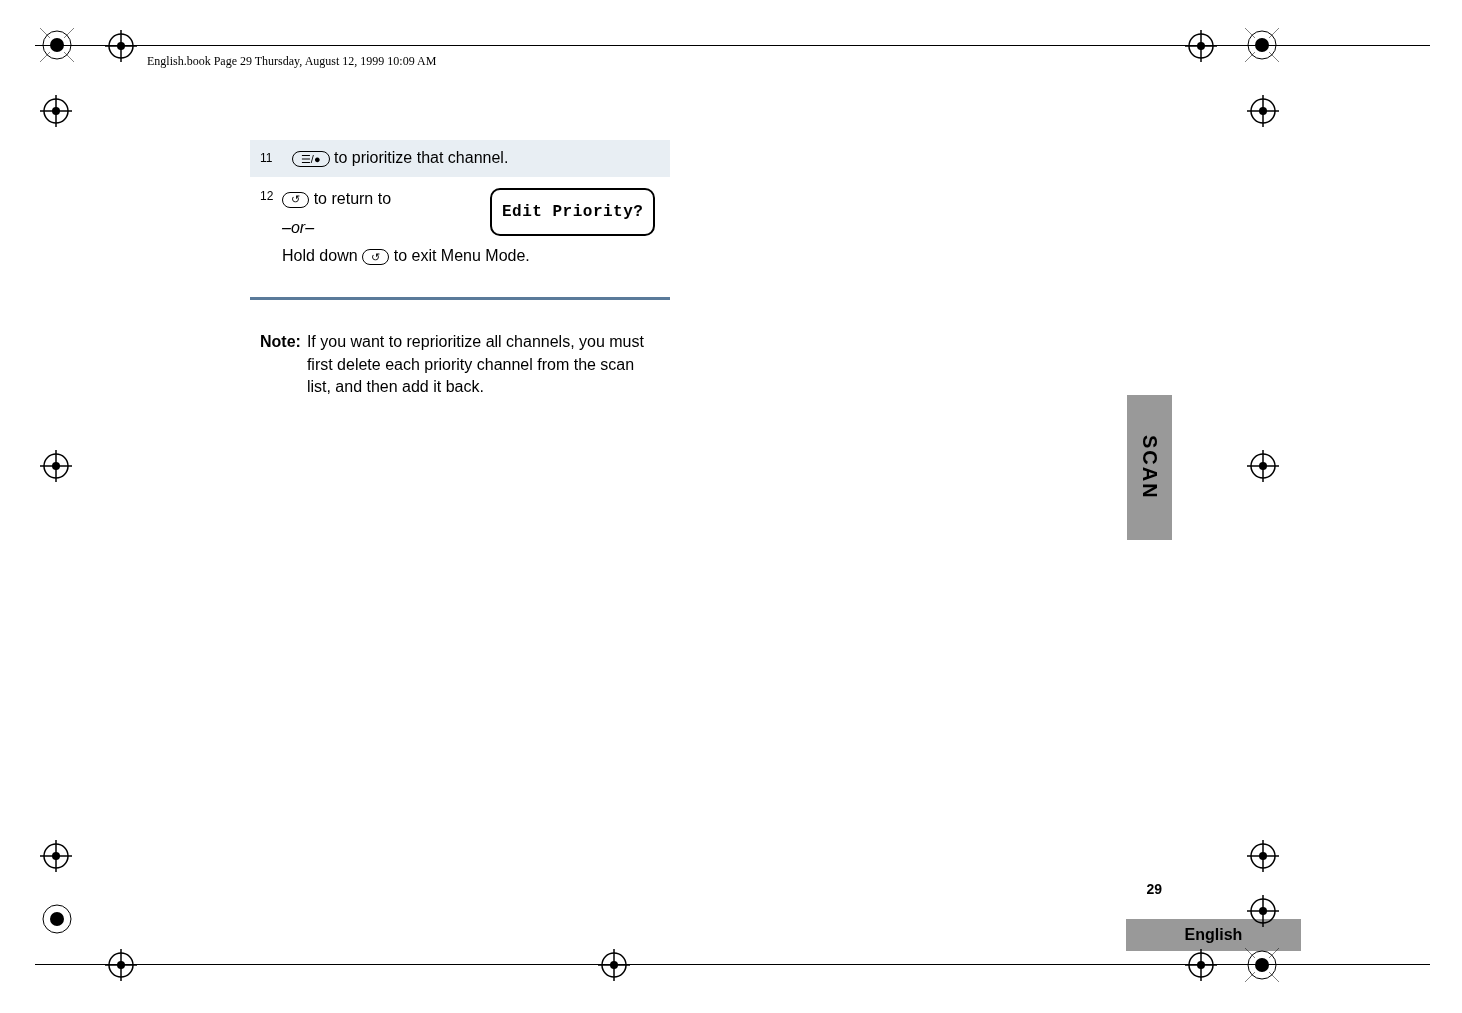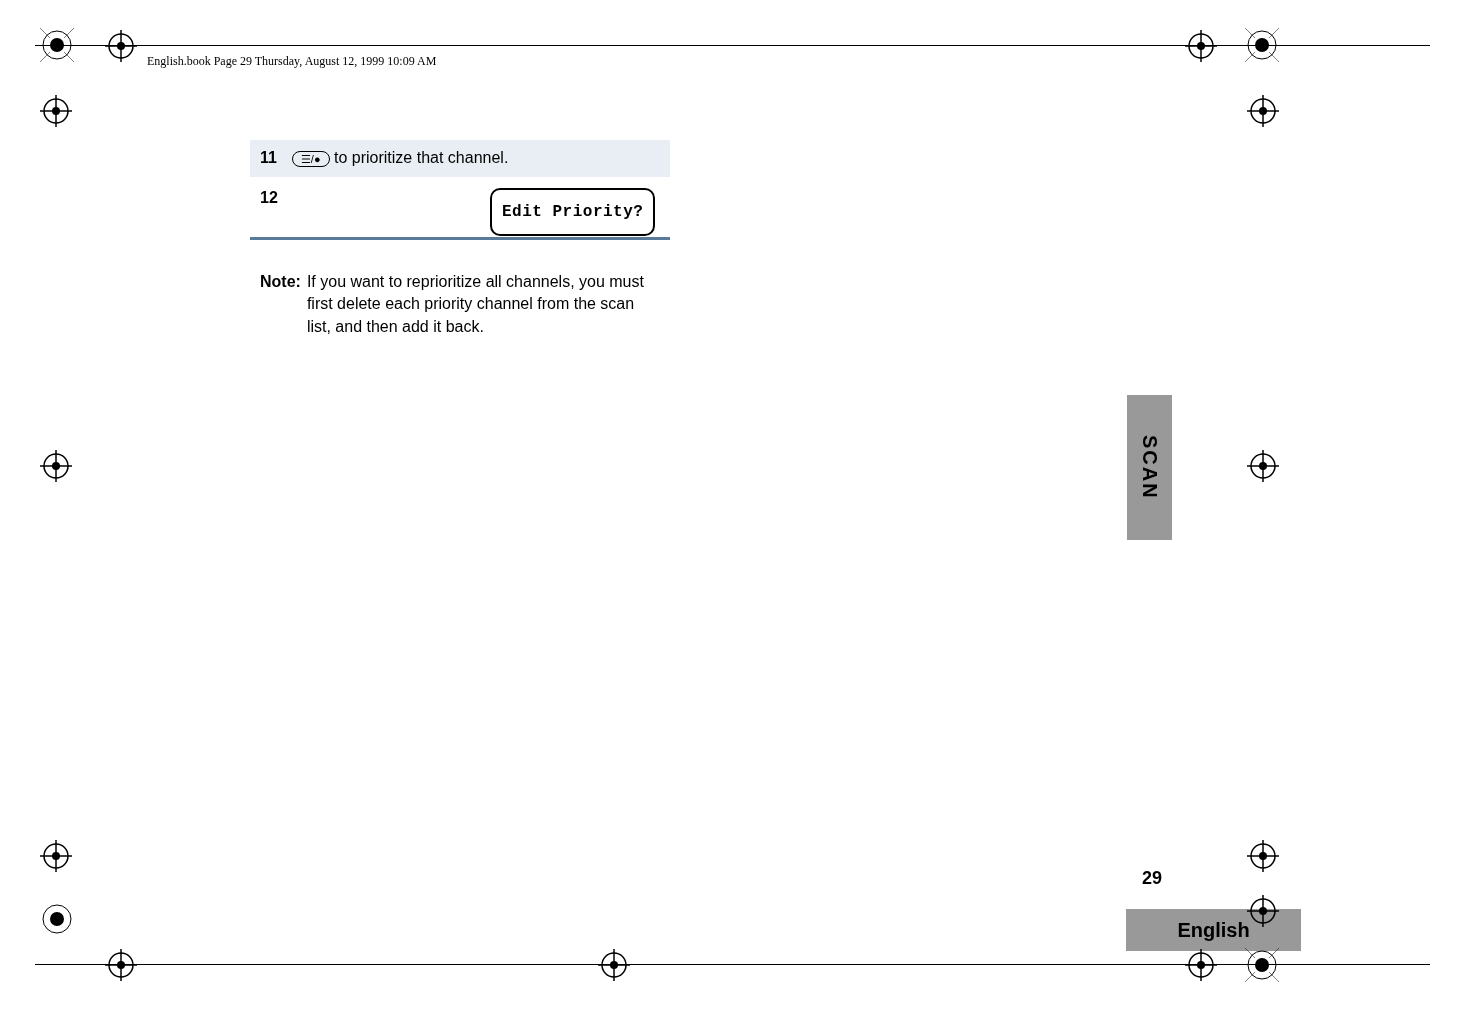--- a/index.html
+++ b/index.html
@@ -17,22 +17,22 @@
       width: 420px;
     }
     .step-11 {
       background: #e8eef3;
       padding: 8px 10px;
       display: flex;
       align-items: center;
       gap: 10px;
     }
     .step-num {
-      font-weight: bold;
-      font-size: 16px;
+      font-weight: normal;
+      font-size: 12px;
       width: 22px;
     }
     .step-12 {
       padding: 12px 10px 0 10px;
       display: flex;
       align-items: flex-start;
       gap: 0;
     }
     .step-body {
       flex: 1;
@@ -98,36 +98,36 @@
     }
     .side-tab-text {
       writing-mode: vertical-rl;
       font-weight: bold;
       font-size: 20px;
       letter-spacing: 2px;
     }
     .page-num {
       position: absolute;
       right: 300px;
-      bottom: 124px;
-      font-weight: bold;
-      font-size: 18px;
+      bottom: 116px;
+      font-weight: bold;
+      font-size: 14px;
     }
     .lang-footer {
       position: absolute;
       right: 161px;
       bottom: 62px;
       width: 175px;
-      height: 42px;
+      height: 32px;
       background: #999;
       display: flex;
       align-items: center;
       justify-content: center;
       font-weight: bold;
-      font-size: 20px;
+      font-size: 16px;
     }
     .header-text {
       position: absolute;
       left: 147px;
       top: 54px;
       font-size: 12px;
       font-family: 'Times New Roman', serif;
     }
     .reg-mark {
       position: absolute;
@@ -149,20 +149,27 @@
 
 <div class="page-content">
   <div class="step-11">
     <span class="step-num">11</span>
     <span class="step-body">
       <span class="icon-oval">☰/●</span><span> to prioritize that channel.</span>
     </span>
   </div>
   <div class="step-12">
     <span class="step-num">12</span>
+    <span class="step-body">
+      <span class="icon-oval">↺</span><span> to return to</span>
+      <div class="or-text">–or–</div>
+      <div>
+        <span>Hold down </span><span class="icon-oval">↺</span><span> to exit Menu Mode.</span>
+      </div>
+    </span>
   </div>
 
   <hr class="hr-line">
 
   <div class="note-block">
     <span class="note-label note-text">Note:</span>
     <span class="note-text">If you want to reprioritize all channels, you must first delete each priority channel from the scan list, and then add it back.</span>
   </div>
 </div>
 

